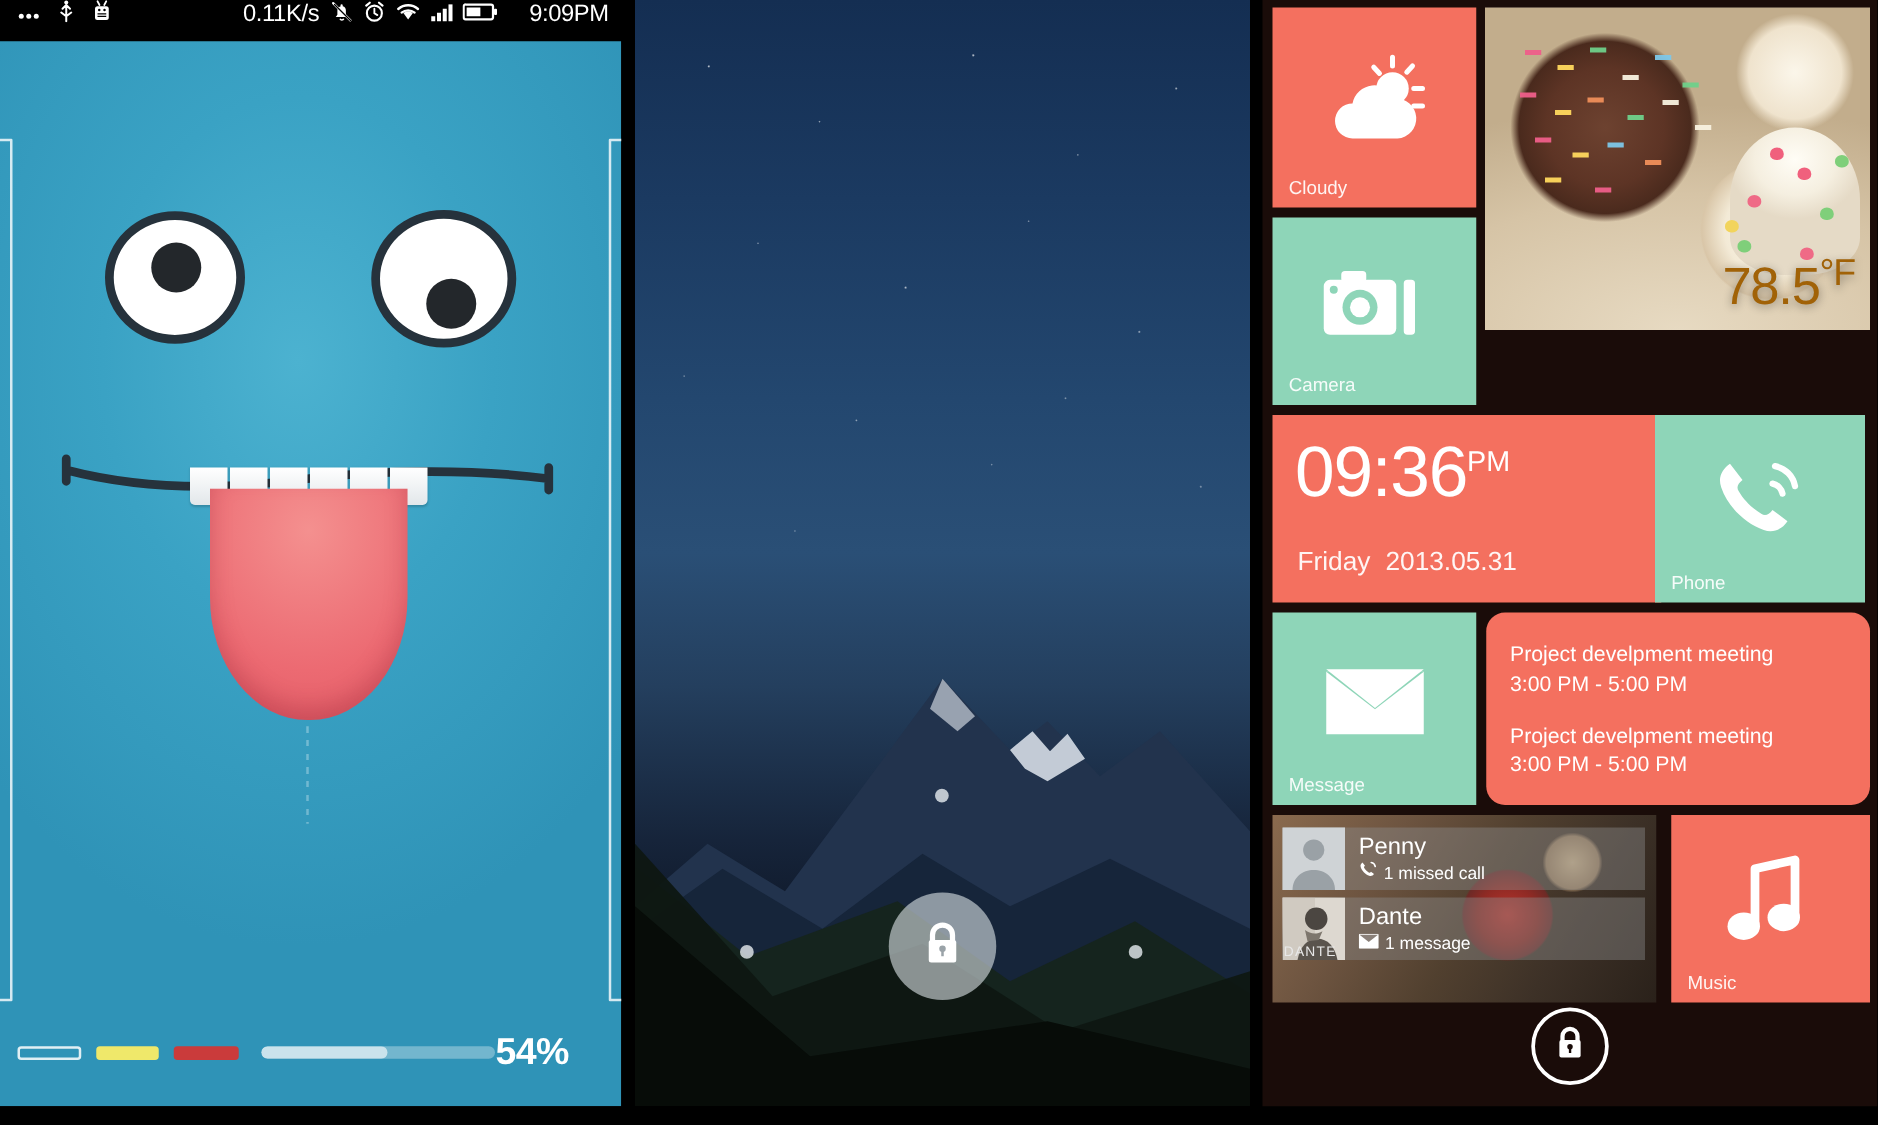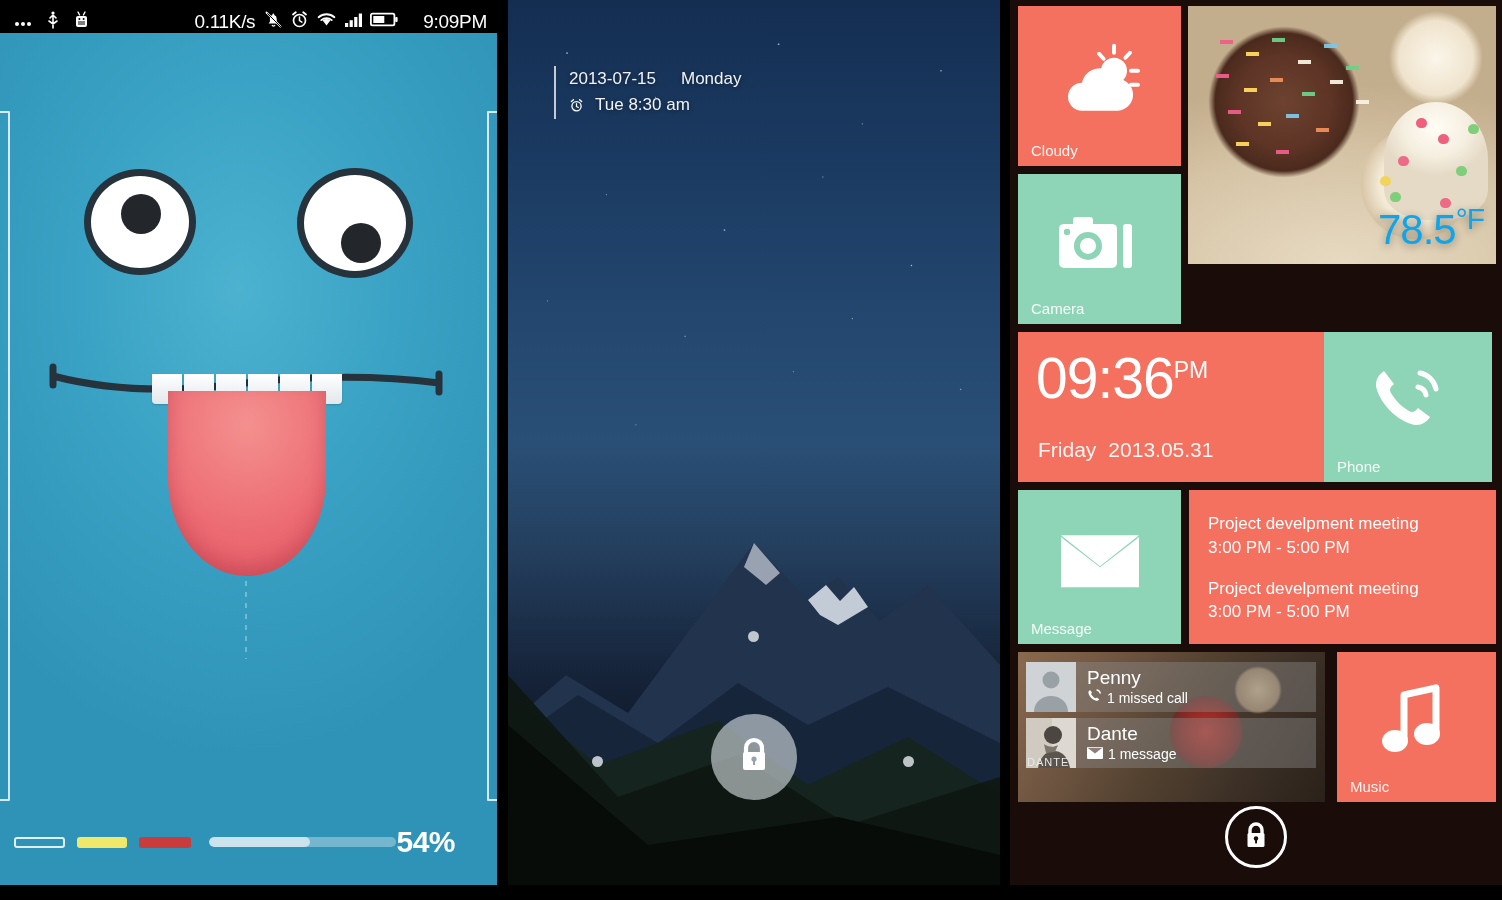--- a/index.html
+++ b/index.html
@@ -27,21 +27,21 @@
     background: #000;
     overflow: hidden;
   }
 
   .statusbar {
     position: absolute;
     left: 0; top: 0;
     width: 497px; height: 33px;
     background: #000;
     display: flex;
-    align-items: flex-end;
+    align-items: flex-start;
     color: #fff;
   }
   .sb-left {
     display: flex; align-items: center; gap: 14px;
     padding-left: 14px;
   }
   .sb-right {
     margin-left: auto;
     display: flex; align-items: center; gap: 7px;
     padding-right: 10px;
@@ -302,21 +302,21 @@
     position: absolute; left: 196px; top: 96px; width: 104px; height: 118px;
     background: radial-gradient(ellipse 52% 40% at 50% 22%, #fffdf6 0%, #f5efe0 60%, #e5dac6 100%);
     border-radius: 52px 52px 44px 44px / 58px 58px 30px 30px;
   }
   .candy {
     position: absolute; width: 11px; height: 10px; border-radius: 50% 50% 45% 45%;
   }
   .temp {
     position: absolute;
     right: 12px; top: 196px;
-    color: #0ea5e9; font-size: 42px; font-weight: 400;
+    color: #a16207; font-size: 42px; font-weight: 400;
     letter-spacing: -1px;
     text-shadow: 0 2px 8px rgba(0,0,0,0.4);
   }
   .temp .deg { font-size: 30px; vertical-align: super; }
   .weather-foot {
     position: absolute;
     left: 0; bottom: 0; width: 308px; height: 60px;
     background: #f4705f;
     color: #fff;
     text-align: right;
@@ -338,21 +338,21 @@
   .clock-tile-time .ampm { font-size: 23px; vertical-align: super; letter-spacing: 0; }
   .clock-tile-date {
     position: absolute; left: 20px; bottom: 20px;
     color: rgba(255,255,255,0.93); font-size: 21px;
   }
   .clock-tile-date .d2 { margin-left: 12px; }
 
   .t-phone  { left: 306px; top: 326px; width: 168px; height: 150px; }
 
   .t-message { left: 0; top: 484px; width: 163px; height: 154px; }
-  .t-calendar { left: 171px; top: 484px; width: 307px; height: 154px; }
+  .t-calendar { left: 171px; top: 484px; width: 307px; height: 154px; border-radius: 15px; }
   .cal-ev {
     color: #fff; font-size: 17px; line-height: 1.4;
   }
   .cal-list { padding: 22px 0 0 19px; }
   .cal-ev + .cal-ev { margin-top: 17px; }
 
   .t-contacts { left: 0; top: 646px; width: 307px; height: 150px;
     background:
       radial-gradient(circle 44px at 188px 80px, #b9342c 0%, #8e2a24 55%, #6d2a26 80%, transparent 84%),
       radial-gradient(circle 30px at 240px 38px, #c9b089 0%, #9d8262 70%, transparent 80%),
@@ -518,36 +518,20 @@
       <path d="M246 118 L300 175 L330 152 L372 196 L420 160 L492 240 L492 460 L0 460 L0 300 L58 250 L120 288 L178 210 Z" fill="#22334d"></path>
       <path d="M300 175 L318 160 L332 176 L346 162 L360 182 L330 200 L312 190 Z" fill="#dfe6ee" opacity="0.85"></path>
       <path d="M246 118 L272 148 L258 160 L236 142 Z" fill="#e7edf4" opacity="0.6"></path>
       <path d="M0 320 L70 270 L150 318 L230 258 L300 300 L380 262 L492 318 L492 460 L0 460 Z" fill="#16253a"></path>
       <path d="M0 268 L90 340 L210 296 L300 360 L400 312 L492 370 L492 460 L0 460 Z" fill="#16241c" opacity="0.92"></path>
       <path d="M0 250 L110 372 L230 330 L340 400 L492 352 L492 460 L0 460 Z" fill="#0e1712" opacity="0.95"></path>
       <path d="M0 300 L140 420 L330 392 L492 430 L492 460 L0 460 Z" fill="#070c08"></path>
     </svg>
 
     <div class="clock-block">
-      <div class="clock-sub">
-        <div class="clock-row">
-          <span class="date">2013-07-15</span>
-          <span>Monday</span>
-        </div>
-        <div class="clock-row">
-          <span class="alarm-ico">
-            <svg width="15" height="15" viewBox="0 0 15 15">
-                <circle cx="7.5" cy="8.2" r="4.6" stroke="#fff" stroke-width="1.3" fill="none"></circle>
-                <path d="M7.5 5.6v2.8l1.8 1.1" stroke="#fff" stroke-width="1.2" fill="none" stroke-linecap="round"></path>
-                <path d="M2.4 3.6L4.4 1.8M12.6 3.6L10.6 1.8" stroke="#fff" stroke-width="1.4" stroke-linecap="round"></path>
-              </svg>
-          </span>
-          <span>Tue 8:30 am</span>
-        </div>
-      </div>
     </div>
 
     <div class="dot dot-top"></div>
     <div class="dot dot-left"></div>
     <div class="dot dot-right"></div>
 
     <div class="lock-circle">
       <span>
         <svg width="36" height="40" viewBox="0 0 36 40">
           <path d="M10 18V13a8 8 0 0 1 16 0v5" stroke="#fff" stroke-width="4.2" fill="none" stroke-linecap="round"></path>

